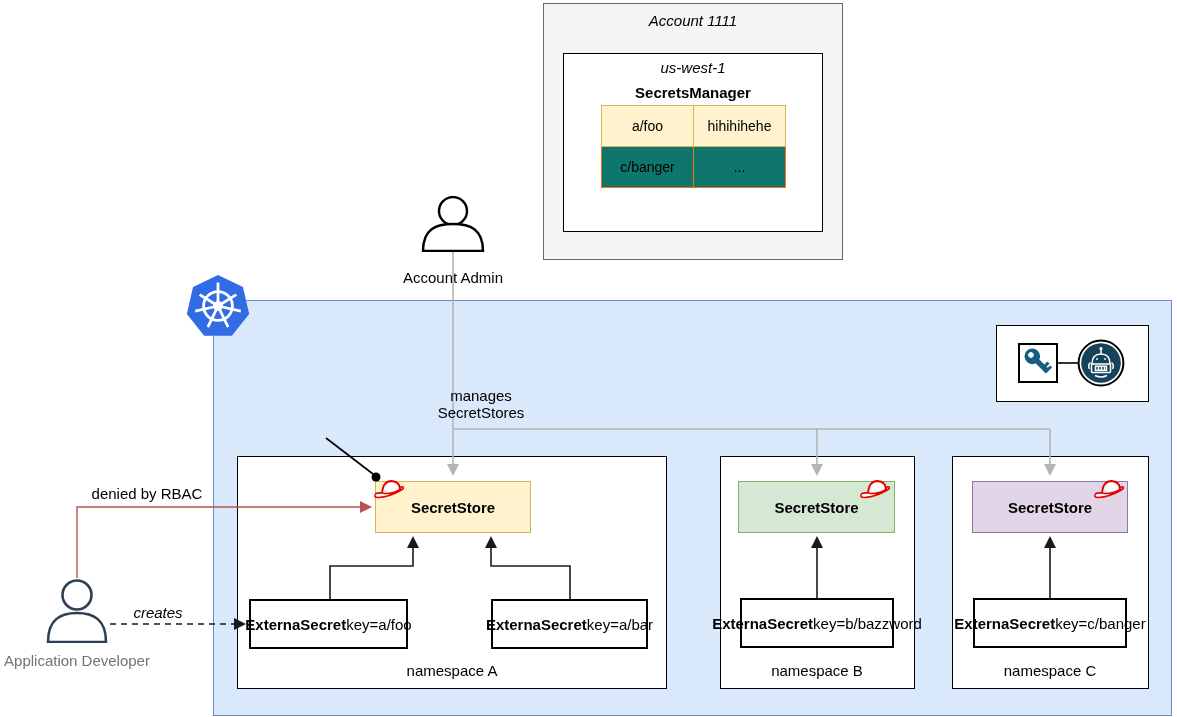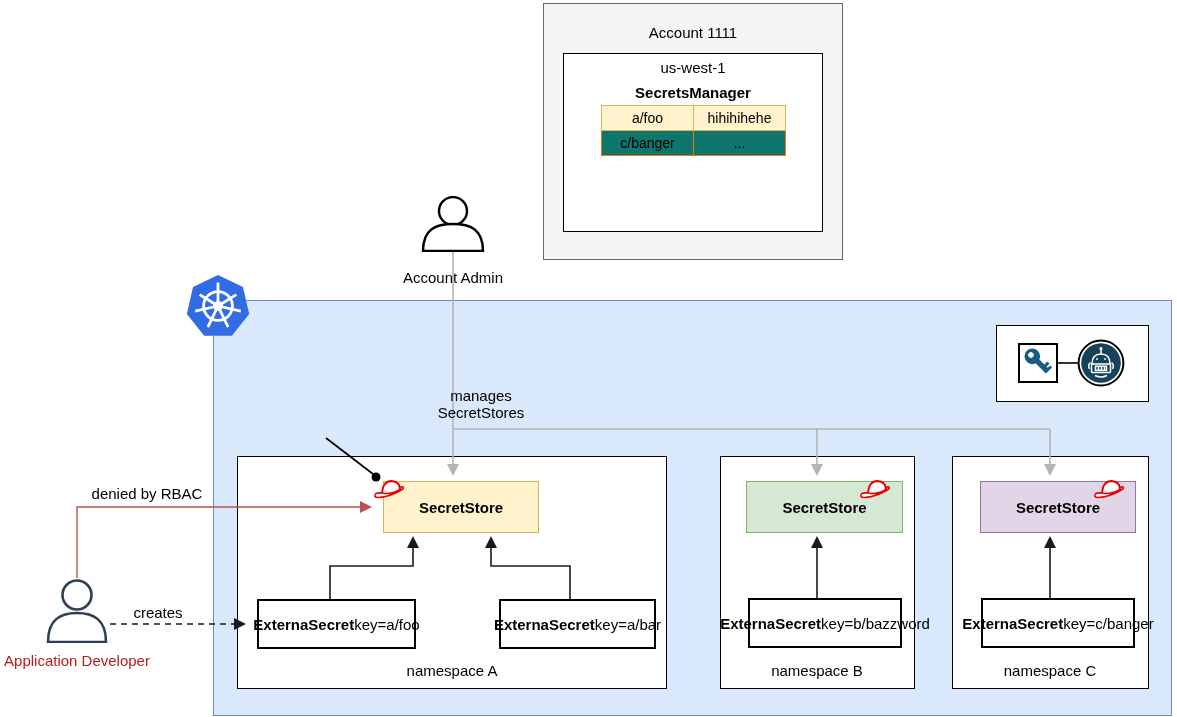--- a/index.html
+++ b/index.html
@@ -1,58 +1,58 @@
 <!DOCTYPE html>
 <html><head>
 <meta charset="utf-8">
 <style>
   html,body{margin:0;padding:0;background:#ffffff;}
   .canvas{position:relative;width:1177px;height:717px;background:#fff;
           font-family:"Liberation Sans", sans-serif;color:#000;overflow:hidden;}
   .abs{position:absolute;}
   .box{position:absolute;box-sizing:border-box;}
-  .center-text{display:flex;align-items:center;justify-content:center;text-align:center;margin-left:8px;}
+  .center-text{display:flex;align-items:center;justify-content:center;text-align:center;}
   .label{position:absolute;transform:translateX(-50%);white-space:nowrap;font-size:15px;}
 
   
   .account-box{left:543px;top:3px;width:300px;height:257px;background:#f5f5f5;border:1px solid #666;}
   .region-box{left:563px;top:53px;width:260px;height:179px;background:#fff;border:1.5px solid #000;}
   .secrets-table{position:absolute;left:601px;top:105px;border-collapse:collapse;font-size:14px;}
-  .secrets-table td{width:92px;height:18px;text-align:center;padding:4px;box-sizing:border-box;}
+  .secrets-table td{width:92px;height:18px;text-align:center;padding:12px;box-sizing:border-box;}
   .row-yellow td{background:#fff2cc;border:1px solid #d6b656;}
   .row-green td{background:#d5e8d4;border:1px solid #82b366;}
   .row-purple td{background:#0f766e;border:1px solid #f97316;}
 
   
   .cluster-box{left:213px;top:300px;width:959px;height:416px;background:#dae8fc;border:1px solid #6c8ebf;}
   .namespace-box{background:#fff;border:1.5px solid #000;}
   .store-box{height:52px;font-weight:bold;font-size:15px;}
   .store-yellow{background:#fff2cc;border:1px solid #d6b656;}
   .store-green{background:#d5e8d4;border:1px solid #82b366;}
   .store-purple{background:#e1d5e7;border:1px solid #9673a6;}
   .es-box{background:#fff;border:2px solid #000;height:50px;flex-direction:row;font-size:15px;}
   .es-title{font-weight:bold;}
 
   .eso-box{left:996px;top:325px;width:153px;height:77px;background:#fff;border:1.5px solid #000;}
   .key-subbox{left:1018px;top:343px;width:40px;height:40px;background:#fff;border:2px solid #000;}
   .eso-link{left:1058px;top:362px;width:20px;height:2px;background:#333;}
 
   .two-line{line-height:17px;text-align:center;}
-  .italic{}
+  .italic{font-style:italic;}
   .bold{font-weight:bold;}
-  .dev-color{color:#b91c1c;}
+  .dev-color{color:#737373;}
   svg.overlay{position:absolute;left:0;top:0;width:1177px;height:717px;pointer-events:none;}
 </style>
 </head>
 <body>
 
 <div class="canvas">
 
   <div class="box account-box"></div>
-  <div class="label" style="left:693px;top:24px;">Account 1111</div>
+  <div class="label" style="left:693px;top:12px;font-style:italic;">Account 1111</div>
 
   <div class="box region-box"></div>
   <div class="label italic" style="left:693px;top:59px;">us-west-1</div>
   <div class="label bold" style="left:693px;top:84px;">SecretsManager</div>
 
   <table class="secrets-table">
     <tbody>
         <tr class="row-yellow">
       <td>a/foo</td>
       <td>hihihihehe</td>

